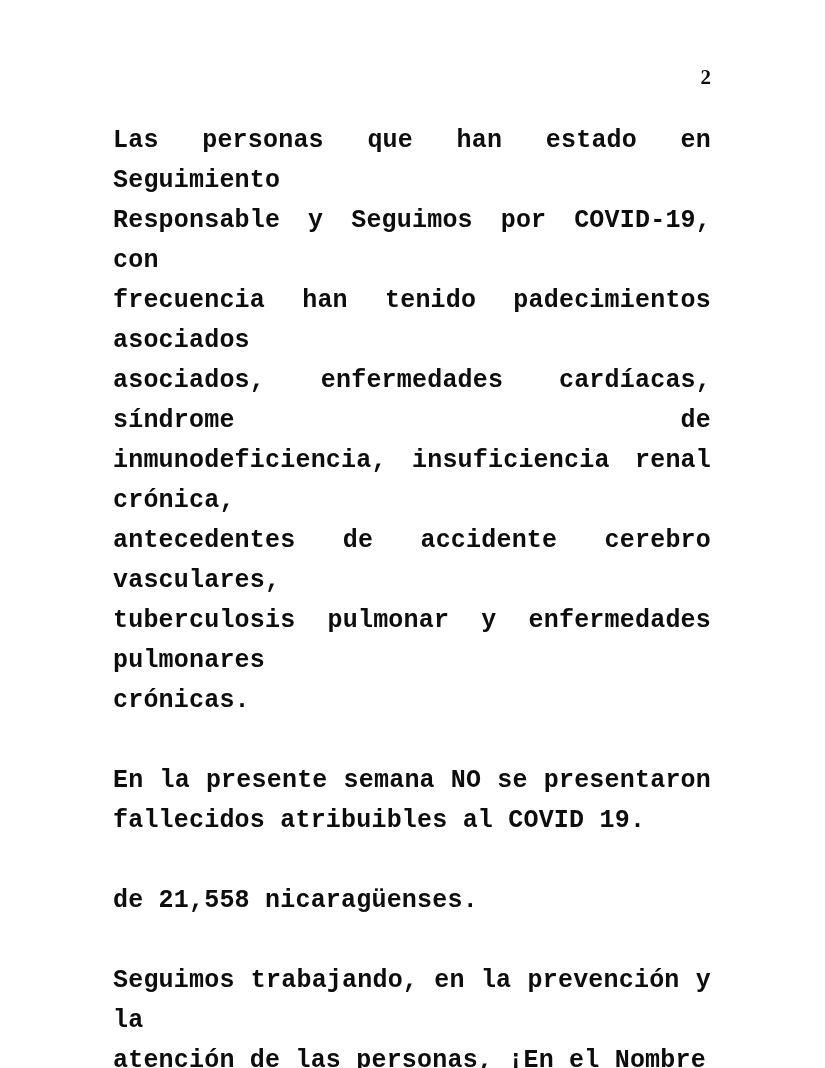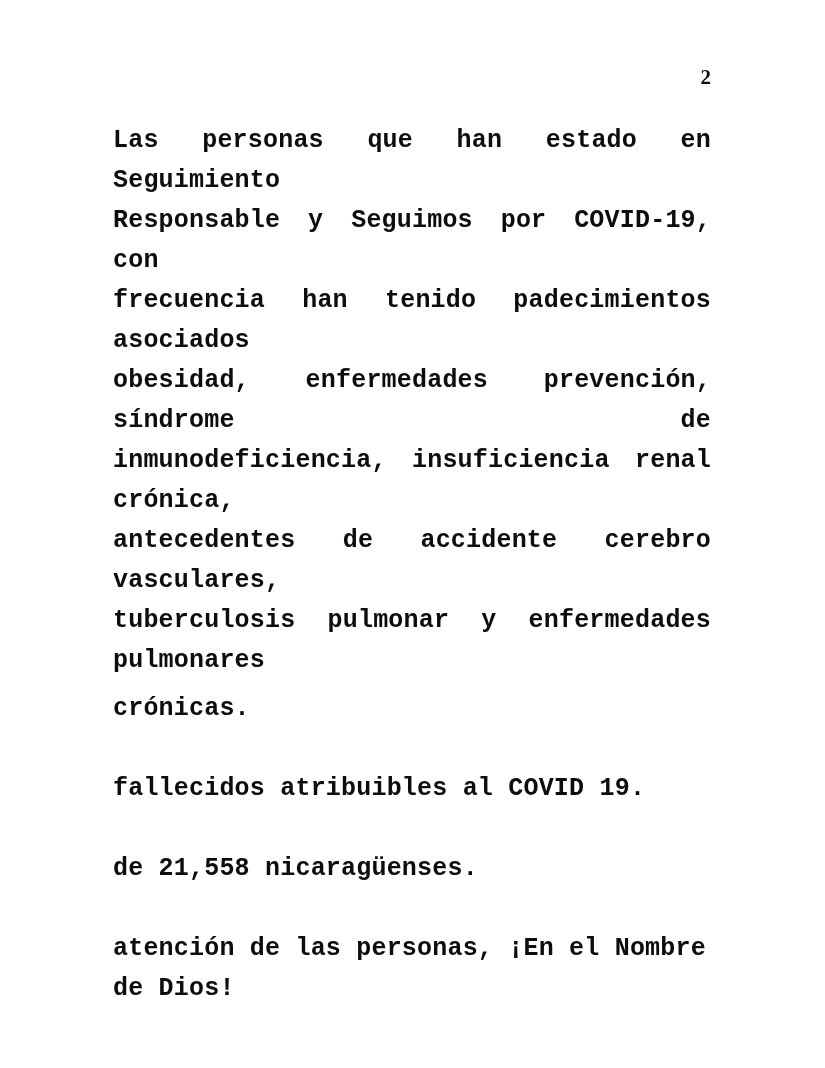--- a/index.html
+++ b/index.html
@@ -48,50 +48,51 @@
     font-size: 25px;
     font-weight: 700;
     letter-spacing: 0.2px;
     text-align: justify;
     text-align-last: justify;
     -moz-text-align-last: justify;
   }
   .line.last {
     text-align: left;
     text-align-last: left;
-    margin-top: 8px;
     -moz-text-align-last: left;
   }
 </style>
 </head>
 <body>
 
 <div class="page">
 
   <div class="page-number">2</div>
 
   <div class="content">
 
     <div class="para">
       <div class="line">Las personas que han estado en Seguimiento</div>
       <div class="line">Responsable y Seguimos por COVID-19, con</div>
       <div class="line">frecuencia han tenido padecimientos asociados</div>
-      <div class="line">obesidad, enfermedades prevención, síndrome de</div>
+      <div class="line">asociados, enfermedades cardíacas, síndrome de</div>
       <div class="line">inmunodeficiencia, insuficiencia renal crónica,</div>
       <div class="line">antecedentes de accidente cerebro vasculares,</div>
       <div class="line">tuberculosis pulmonar y enfermedades pulmonares</div>
       <div class="line last">crónicas.</div>
     </div>
 
     <div class="para">
+      <div class="line">En la presente semana NO se presentaron</div>
       <div class="line last">fallecidos atribuibles al COVID 19.</div>
     </div>
 
     <div class="para">
       <div class="line last">de 21,558 nicaragüenses.</div>
     </div>
 
     <div class="para">
+      <div class="line">Seguimos trabajando, en la prevención y la</div>
       <div class="line last">atención de las personas, ¡En el Nombre de Dios!</div>
     </div>
 
   </div>
 </div>
 
 </body></html>

